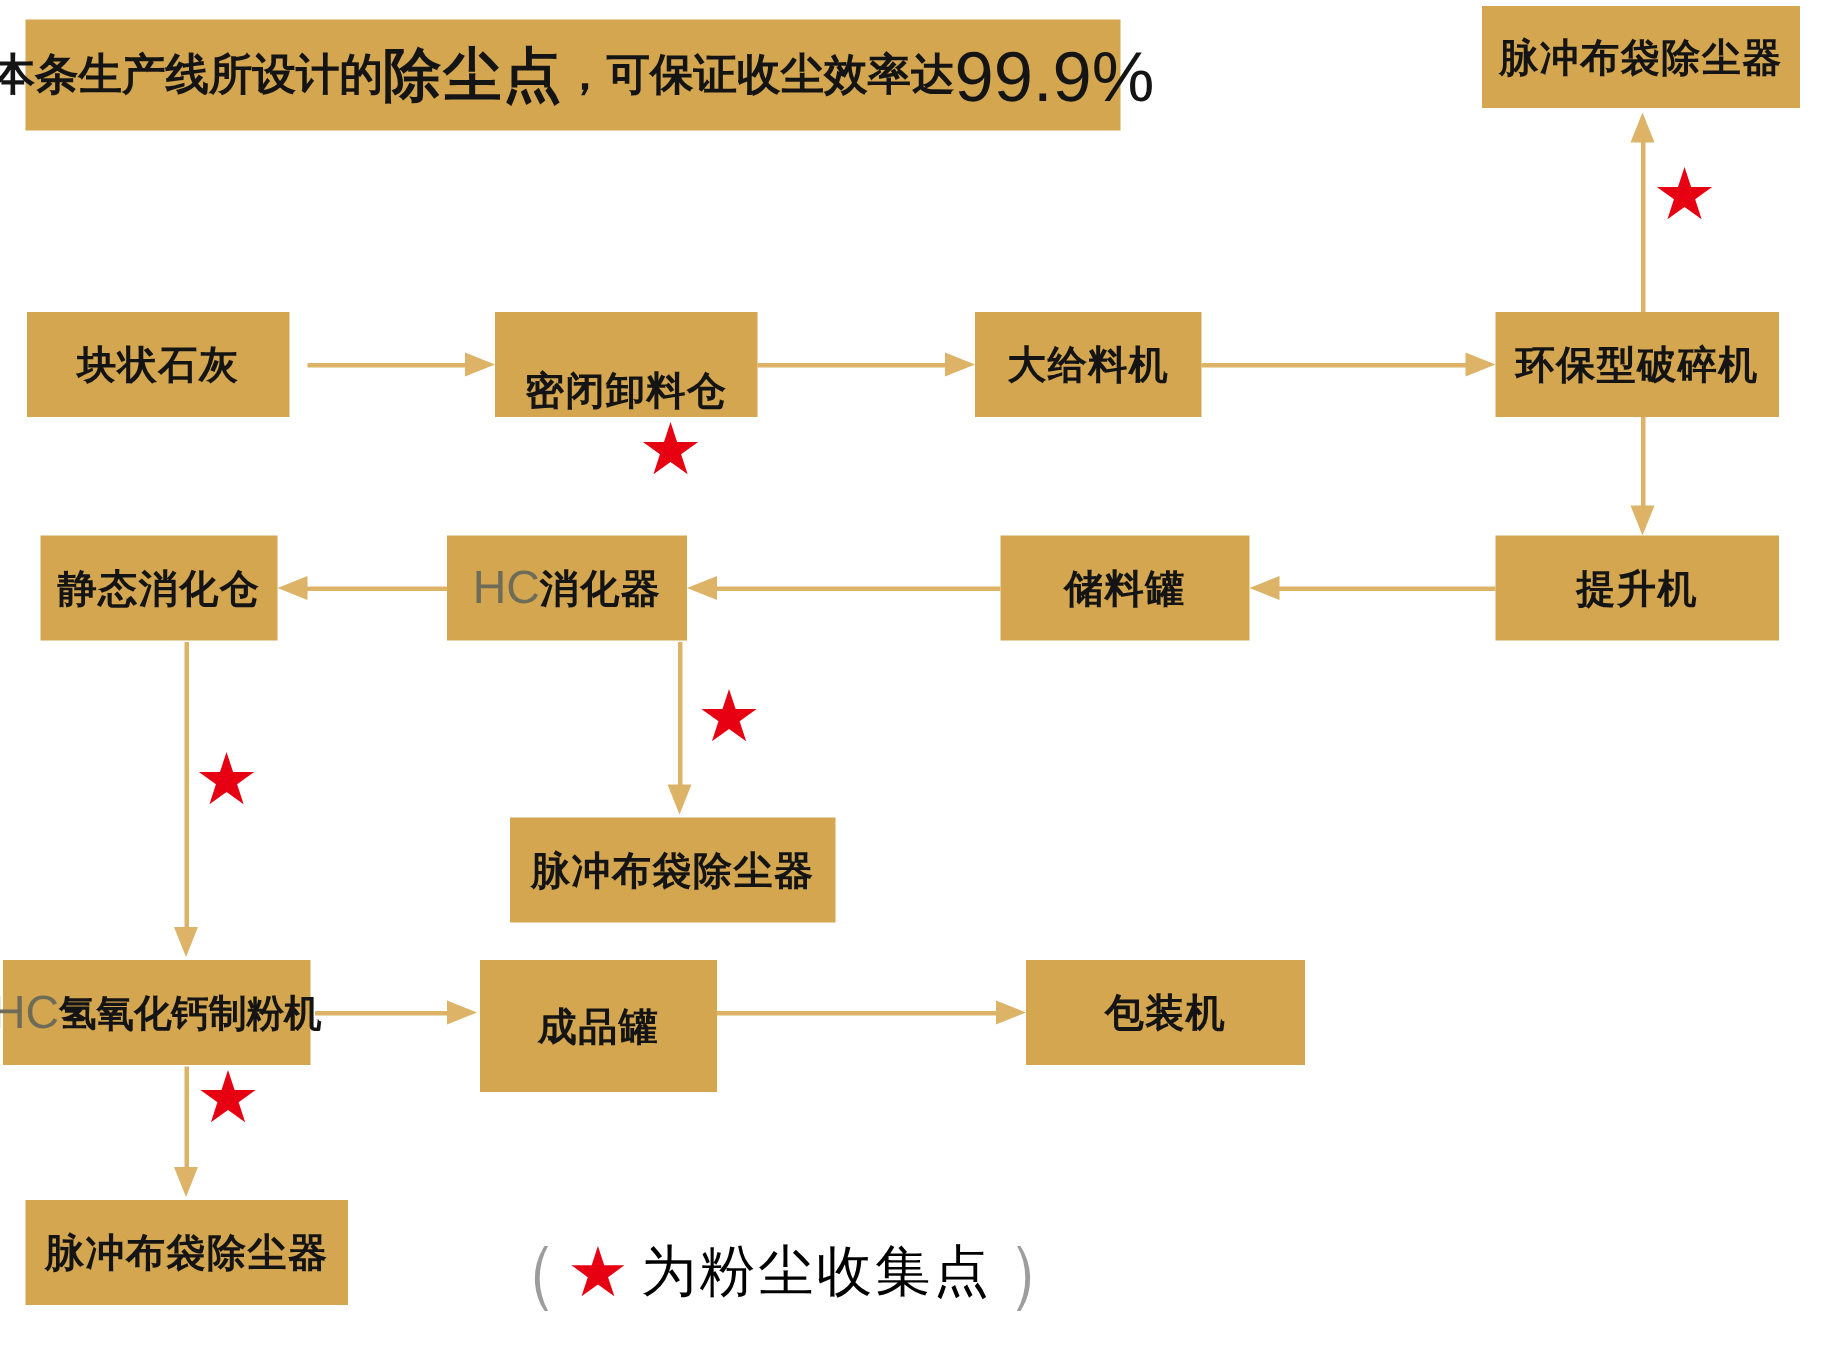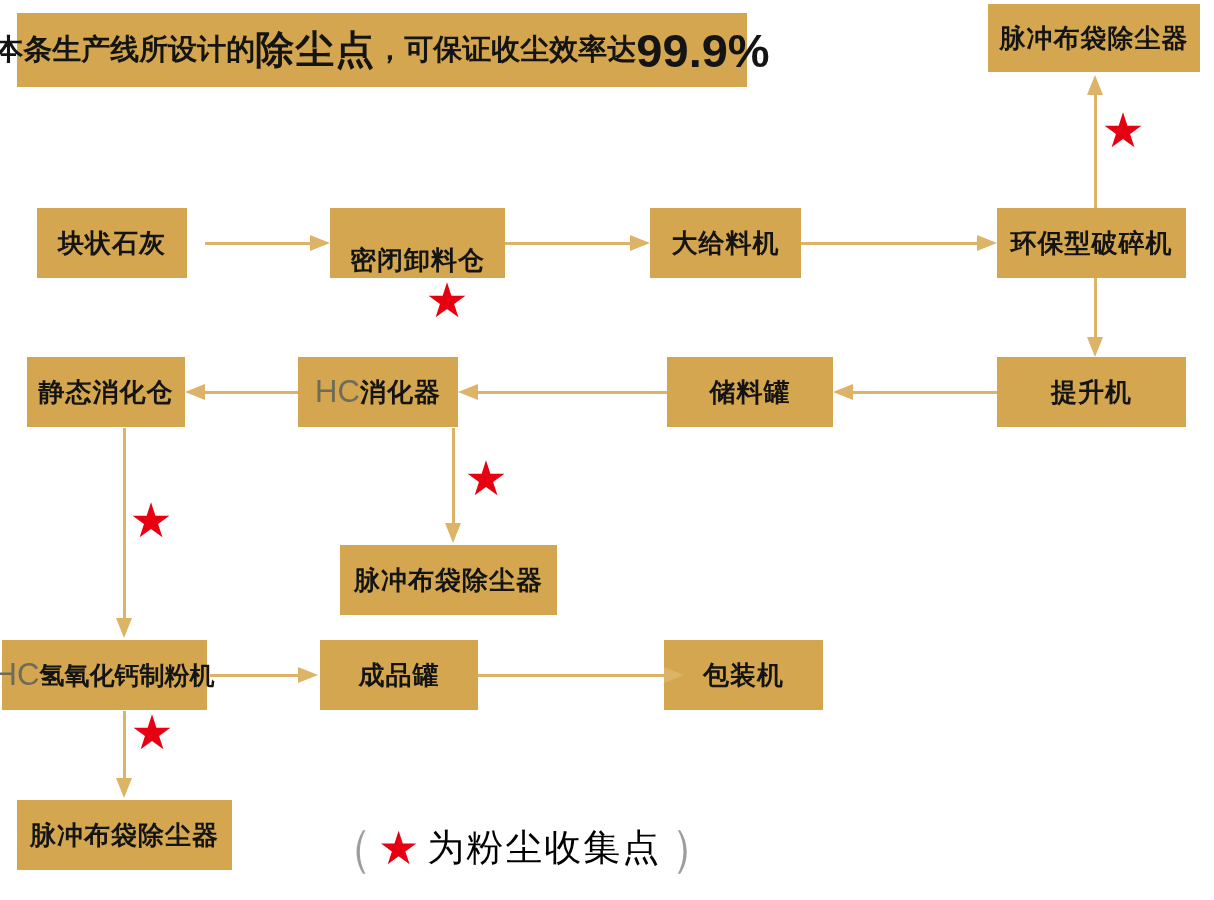--- a/index.html
+++ b/index.html
@@ -13,21 +13,21 @@
   }
   .banner{
     position:absolute;
     background:#d3a64f;
     display:flex;align-items:center;justify-content:center;
     white-space:nowrap;
     color:#141414;
   }
   .banner .t-normal{font-size:29px;font-weight:600;}
   .banner .t-big{font-size:39px;font-weight:600;letter-spacing:1px;}
-  .banner .t-pct{font-size:47px;font-weight:700;}
+  .banner .t-pct{font-size:47px;font-weight:400;}
   .node{
     position:absolute;
     background:#d3a64f;
     display:flex;align-items:center;justify-content:center;
     font-size:26px;font-weight:600;
     color:#141414;
     white-space:nowrap;
     letter-spacing:1px;
   }
   .node .hc{
@@ -88,21 +88,21 @@
     <span class="t-normal">本条生产线所设计的</span>
       <span class="t-big">除尘点</span>
       <span class="t-normal">，可保证收尘效率达</span>
       <span class="t-pct">99.9%</span>
   </div>
 
   <div class="node" style="left:988px;top:4px;width:212px;height:68px;">
     <span>脉冲布袋除尘器</span>
   </div>
 
-  <div class="node" style="left:37px;top:208px;width:150px;height:70px;">
+  <div class="node" style="left:18px;top:208px;width:175px;height:70px;">
     <span>块状石灰</span>
   </div>
   <div class="node" style="left:330px;top:208px;width:175px;height:70px;align-items:flex-end;">
     <span>密闭卸料仓</span>
   </div>
   <div class="node" style="left:650px;top:208px;width:151px;height:70px;">
     <span>大给料机</span>
   </div>
   <div class="node" style="left:997px;top:208px;width:189px;height:70px;">
     <span>环保型破碎机</span>
@@ -123,24 +123,24 @@
   </div>
 
   <div class="node" style="left:340px;top:545px;width:217px;height:70px;">
     <span>脉冲布袋除尘器</span>
   </div>
 
   <div class="node small-label" style="left:2px;top:640px;width:205px;height:70px;">
     <span class="hc">HC</span>
       <span>氢氧化钙制粉机</span>
   </div>
-  <div class="node" style="left:320px;top:640px;width:158px;height:70px;">
+  <div class="node" style="left:320px;top:640px;width:158px;height:88px;">
     <span>成品罐</span>
   </div>
-  <div class="node" style="left:664px;top:640px;width:159px;height:70px;">
+  <div class="node" style="left:684px;top:640px;width:186px;height:70px;">
     <span>包装机</span>
   </div>
 
   <div class="node" style="left:17px;top:800px;width:215px;height:70px;">
     <span>脉冲布袋除尘器</span>
   </div>
 
   <div class="arrow" style="left:205px;top:233px;width:125px;height:20px;">
     <div class="shaft-h" style="left:0;right:16px;"></div>
       <div class="head head-right"></div>

